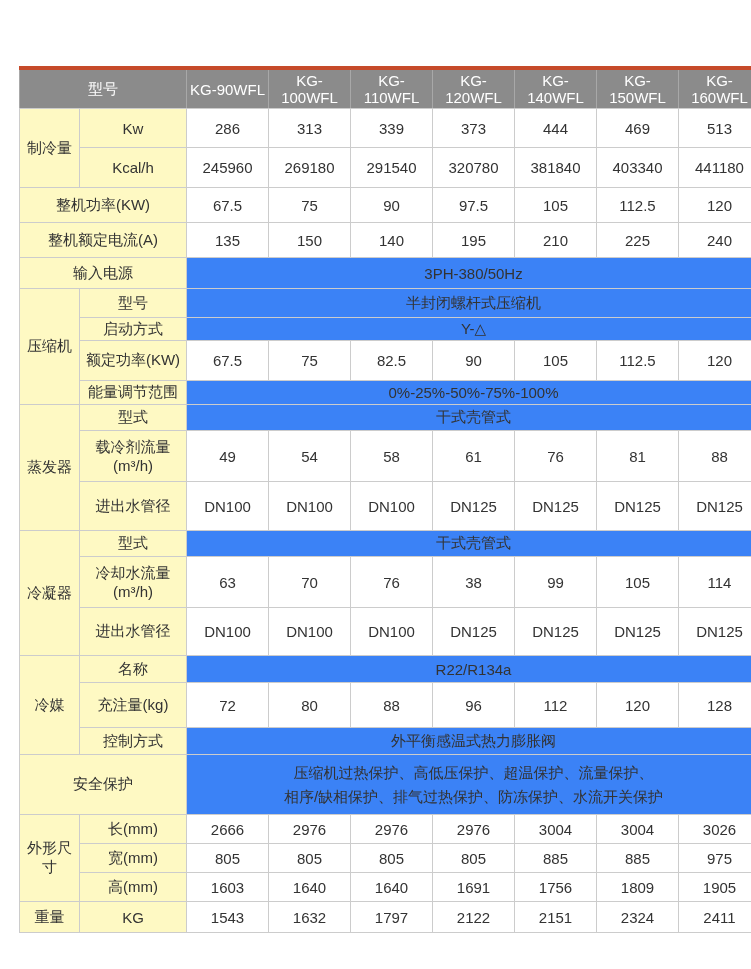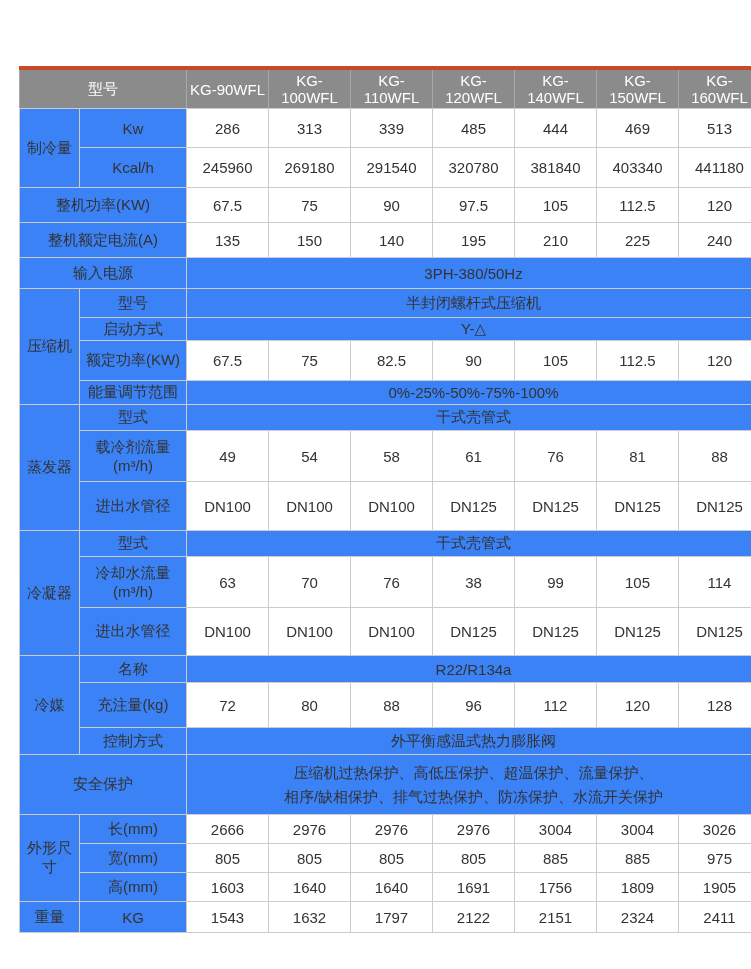--- a/index.html
+++ b/index.html
@@ -41,21 +41,21 @@
   table.spec thead th{
     background:#8b8b8b;
     color:#ffffff;
     font-weight:normal;
     height:38px;
     font-size:15px;
     border-right:1px solid #a8a8a8;
     border-left:1px solid #a8a8a8;
     border-top:none;
   }
-  td.group, td.label{ background:#3b82f6; }
+  td.group, td.label{ background:#fef9c3; }
   td.spanval{ background:#3b82f6; }
   td.val{ background:#ffffff; }
   td.spanval .line{ line-height:24px; }
   .footer{
     position:absolute;
     top:911px;left:19px;
     font-size:22px;
     color:#9b9b9b;
     white-space:nowrap;
   }
@@ -90,21 +90,21 @@
           <th>KG-160WFL</th>
         </tr>
     </thead>
     <tbody>
         <tr style="height: 39px;">
           <td class="group" rowspan="2">制冷量</td>
           <td class="label">Kw</td>
           <td class="val">286</td>
           <td class="val">313</td>
           <td class="val">339</td>
-          <td class="val">485</td>
+          <td class="val">373</td>
           <td class="val">444</td>
           <td class="val">469</td>
           <td class="val">513</td>
         </tr>
         <tr style="height: 40px;">
           <td class="label">Kcal/h</td>
           <td class="val">245960</td>
           <td class="val">269180</td>
           <td class="val">291540</td>
           <td class="val">320780</td>

